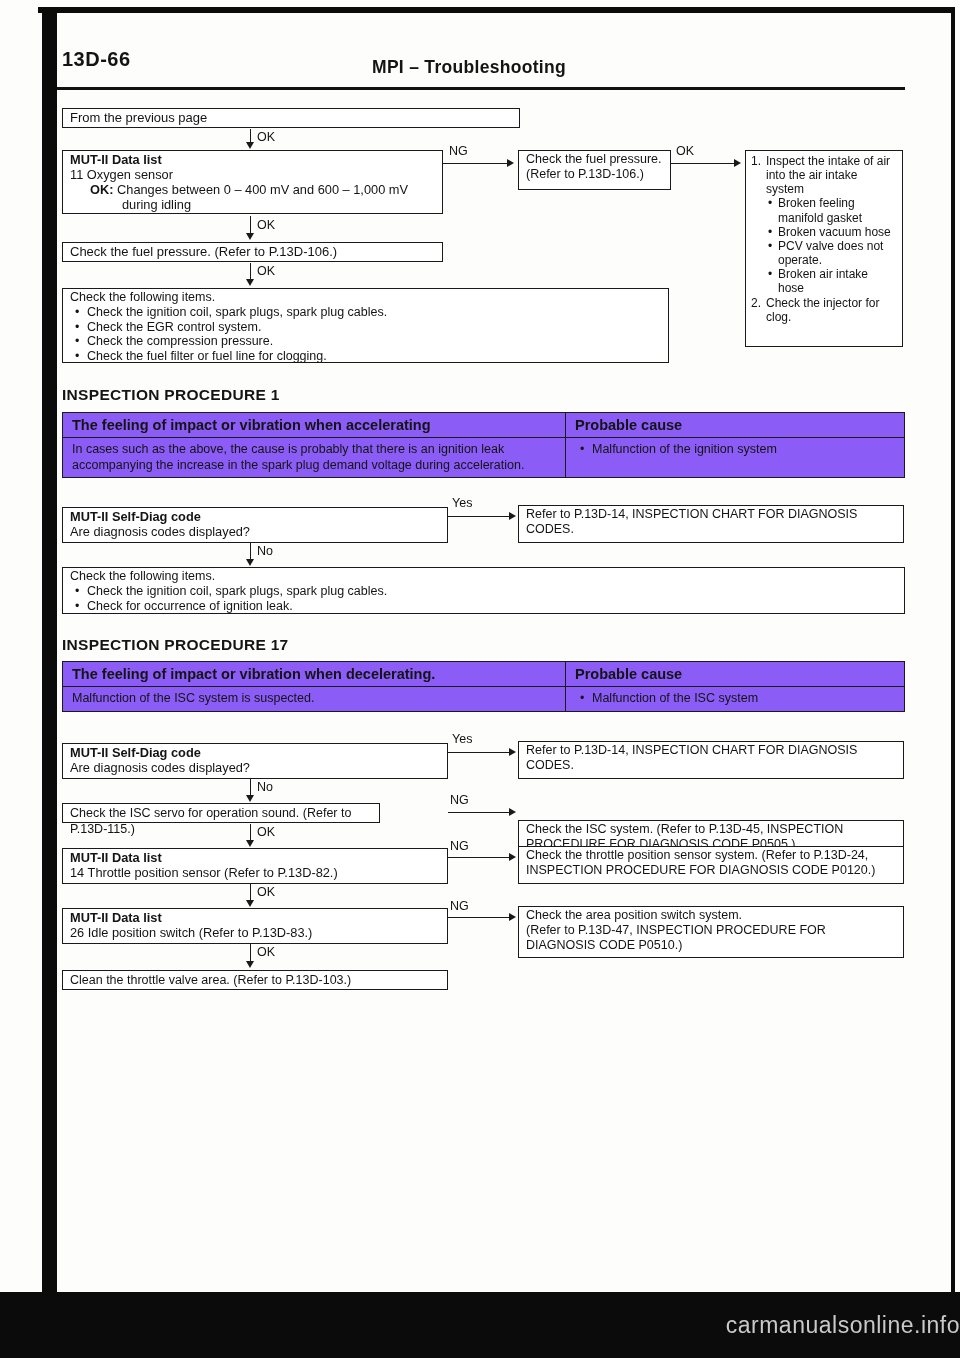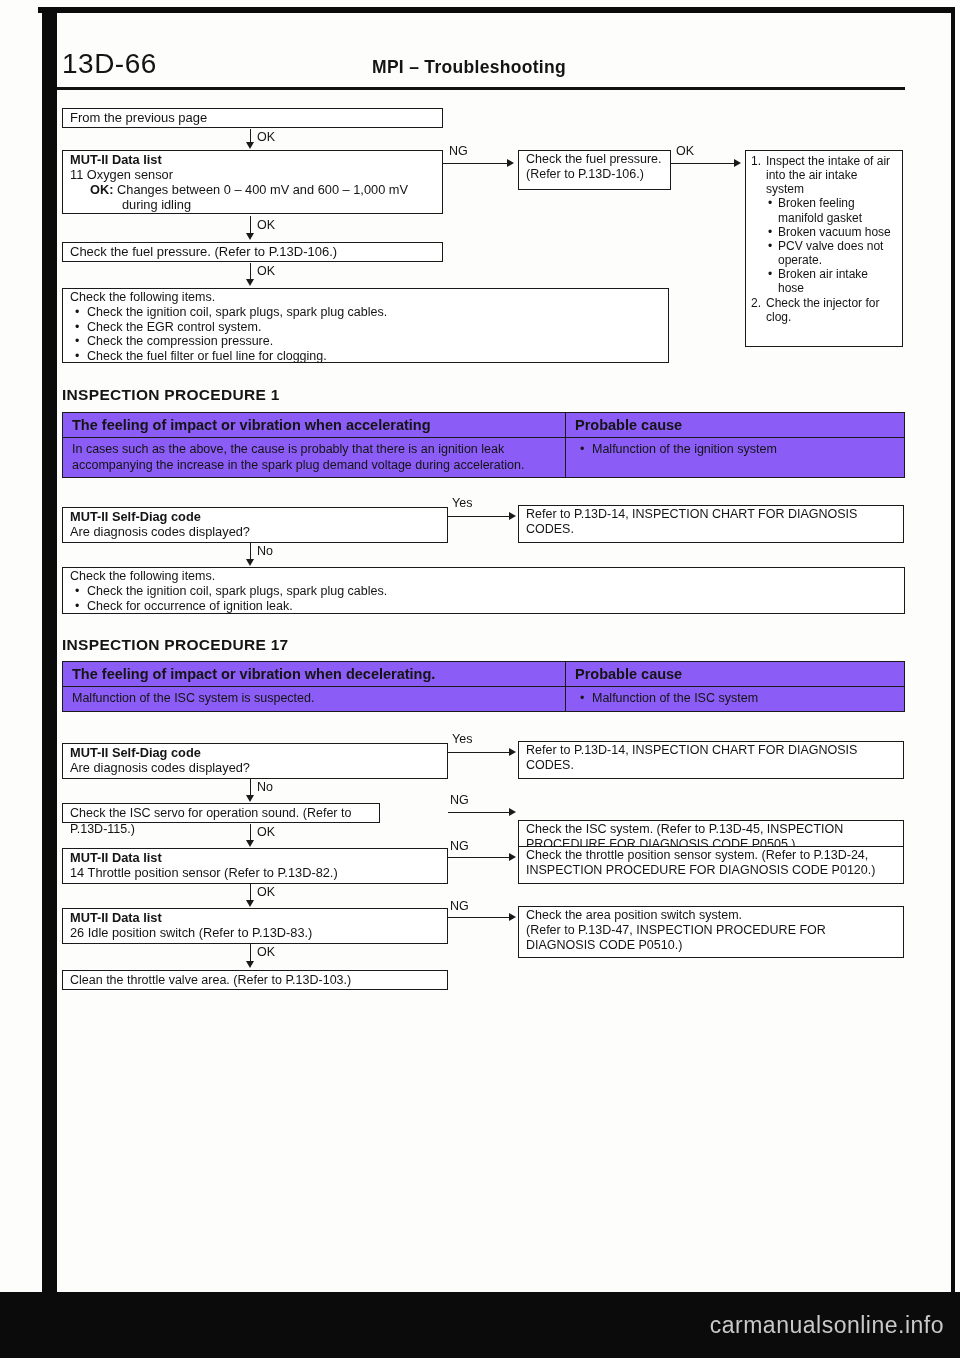--- a/index.html
+++ b/index.html
@@ -9,24 +9,24 @@
     font-family:"Liberation Sans","DejaVu Sans",sans-serif; color:#141414;
   }
   .abs { position:absolute; }
 
   
   .scan-top    { left:38px; top:7px; width:916px; height:6px; background:#0b0b0b; }
   .scan-left   { left:42px; top:7px; width:15px; height:1286px; background:#0b0b0b; }
   .scan-right  { left:951px; top:7px; width:4px; height:1286px; background:#0b0b0b; }
   .scan-bottom { left:0; top:1292px; width:960px; height:66px; background:#0b0b0b;
                  display:flex; align-items:center; justify-content:flex-end; }
-  .watermark { color:#c9c9c9; font-size:23px; letter-spacing:0.5px; padding-right:16px; }
-
-  
-  .page-num  { position:absolute; left:62px; top:48px; font-size:28px; font-weight:normal; letter-spacing:0.5px; }
+  .watermark { color:#c9c9c9; font-size:23px; letter-spacing:0.5px; }
+
+  
+  .page-num  { position:absolute; left:62px; top:48px; font-size:20px; font-weight:bold; letter-spacing:0.5px; }
   .doc-title { position:absolute; left:372px; top:57px; font-size:17.5px; font-weight:bold; letter-spacing:0.3px; }
   .head-rule { position:absolute; left:57px; top:87px; width:848px; height:3px; background:#121212; }
 
   
   .box {
     position:absolute; box-sizing:border-box; background:#fff;
     border:1.6px solid #1a1a1a; padding:1px 7px;
     font-size:13px; line-height:1.3;
   }
   .tight { line-height:1.18; }
@@ -77,21 +77,21 @@
   <div class="abs scan-left"></div>
   <div class="abs scan-right"></div>
   <div class="abs scan-bottom">
     <span class="watermark">carmanualsonline.info</span>
   </div>
 
   <div class="page-num">13D-66</div>
   <div class="doc-title">MPI – Troubleshooting</div>
   <div class="head-rule"></div>
 
-  <div class="box" style="left:62px;top:108px;width:381px;height:20px;">From the previous page</div>
+  <div class="box" style="left:62px;top:108px;width:458px;height:20px;">From the previous page</div>
 
   <div class="arrow-v" style="left:250px;top:129px;height:18px;"></div>
   <span class="lbl" style="left:257px;top:130px;">OK</span>
 
   <div class="box tight" style="left:62px;top:150px;width:381px;height:64px;font-size:12.8px;">
     <div class="b">MUT-II Data list</div>
     <div>11 Oxygen sensor</div>
     <div class="okline">
       <span class="b">OK:</span>
       <span>Changes between 0 – 400 mV and 600 – 1,000 mV during idling</span>

